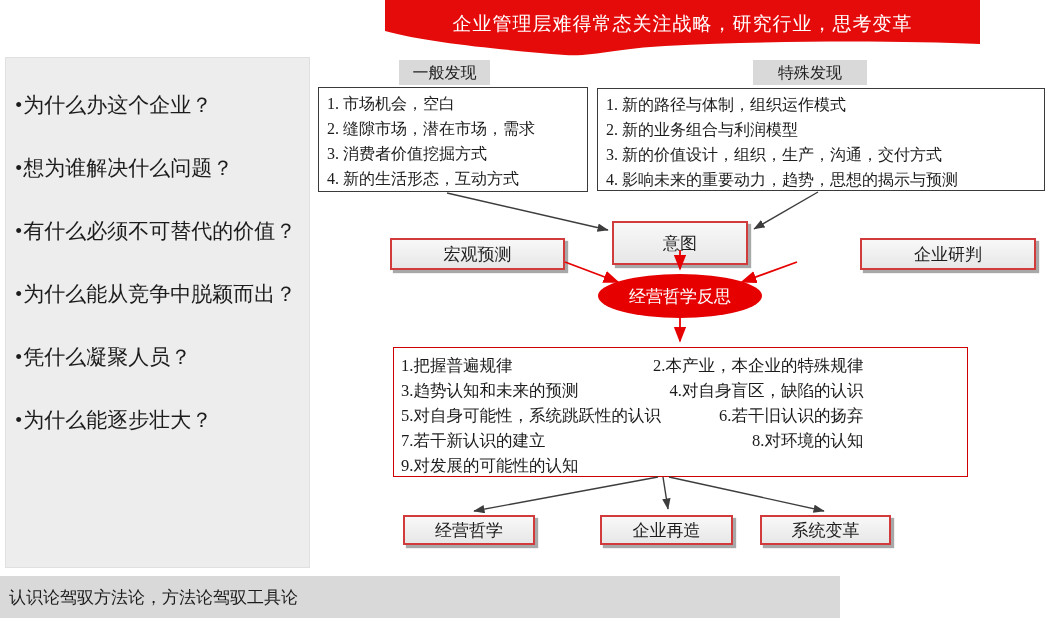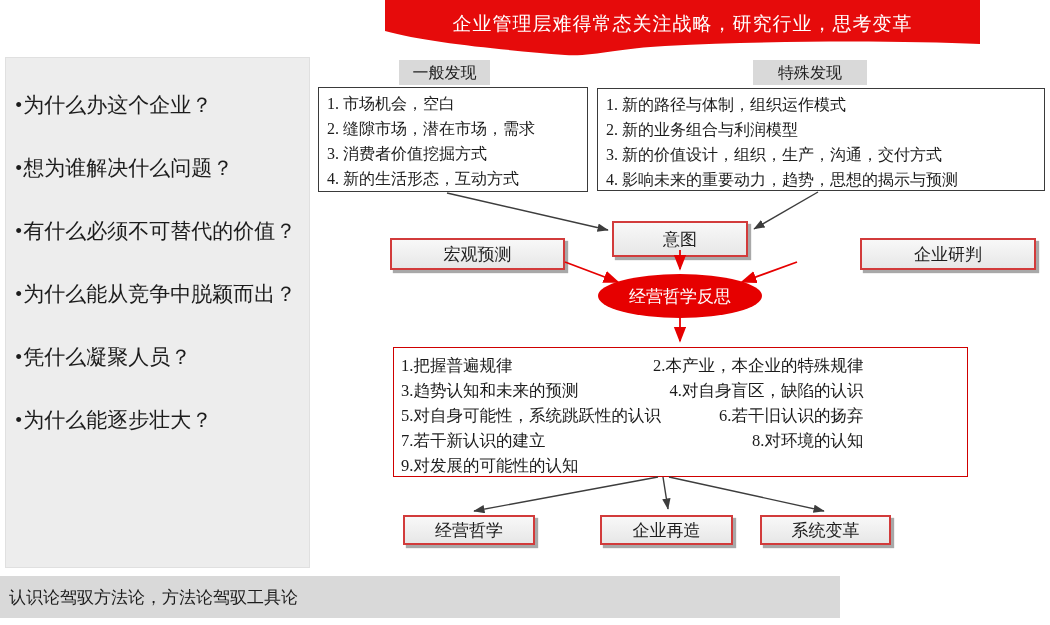--- a/index.html
+++ b/index.html
@@ -26,21 +26,21 @@
   
   .listbox{position:absolute;background:#ffffff;border:1.5px solid #3a3a3a;box-sizing:border-box;
            padding:3px 0 0 8px;font-size:16px;line-height:25px;white-space:nowrap;}
   .listbox-general{left:318px;top:87px;width:270px;height:105px;}
   .listbox-special{left:597px;top:88px;width:448px;height:103px;padding-left:8px;}
 
   
   .redbox{position:absolute;border:2px solid #d23b3b;background:linear-gradient(#f8f8f8,#e7e7e7);
           box-shadow:3px 3px 1px #a8a8a8;box-sizing:border-box;text-align:center;
           font-size:17px;display:flex;align-items:center;justify-content:center;white-space:nowrap;}
-  .box-intent{left:612px;top:221px;width:136px;height:36px;}
+  .box-intent{left:612px;top:221px;width:136px;height:44px;}
   .box-macro{left:390px;top:238px;width:175px;height:32px;}
   .box-judg{left:840px;top:238px;width:176px;height:32px;margin-left:20px;}
   .box-out1{left:403px;top:515px;width:132px;height:30px;}
   .box-out2{left:600px;top:515px;width:133px;height:30px;}
   .box-out3{left:760px;top:515px;width:131px;height:30px;}
 
   
   .ellipse{position:absolute;left:598px;top:274px;width:164px;height:44px;border-radius:50%;
            background:#e60000;color:#ffffff;font-size:17px;display:flex;align-items:center;
            justify-content:center;white-space:nowrap;}

